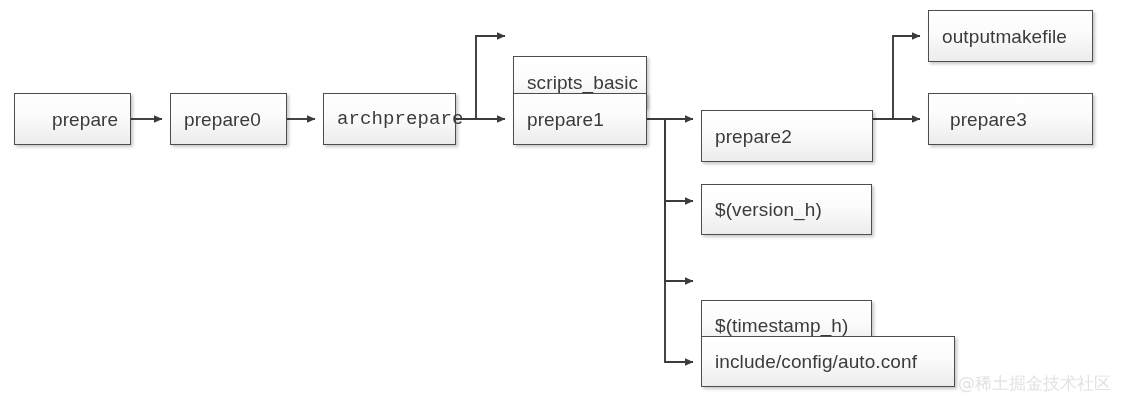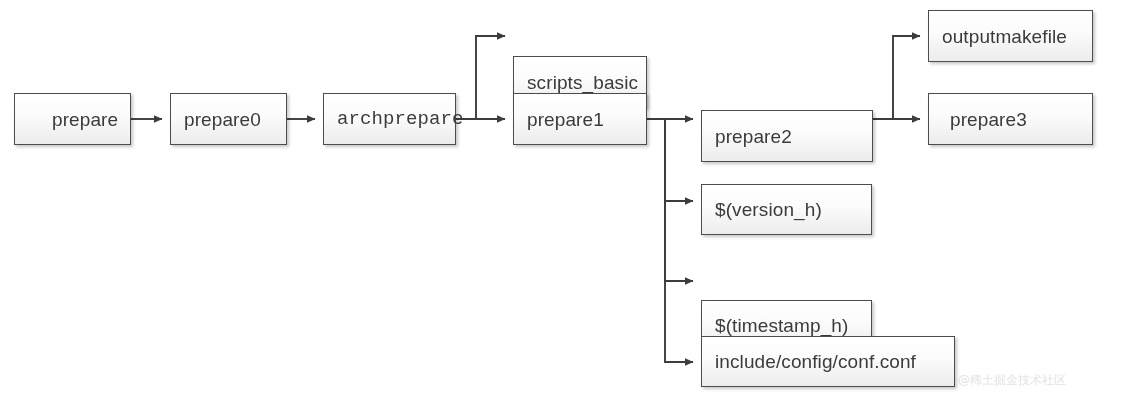--- a/index.html
+++ b/index.html
@@ -38,21 +38,21 @@
     letter-spacing: 0.1px;
     white-space: nowrap;
   }
   .node .node-label {
     padding-left: 13px;
     line-height: 1;
   }
   .watermark {
     position: absolute;
     color: #e2e2e2;
-    font-size: 12px;
+    font-size: 17px;
     font-family: "DejaVu Sans", sans-serif;
     white-space: nowrap;
     user-select: none;
   }
 </style>
 </head>
 <body>
 
 <div id="diagram-root">
 
@@ -111,18 +111,18 @@
 
   <div class="node" style="left:701px; top:184px; width:171px; height:51px;">
     <span class="node-label">$(version_h)</span>
   </div>
 
   <div class="node" style="left:701px; top:256px; width:171px; height:51px;margin-top:44px;">
     <span class="node-label">$(timestamp_h)</span>
   </div>
 
   <div class="node" style="left:701px; top:336px; width:254px; height:51px;">
-    <span class="node-label">include/config/conf.conf</span>
+    <span class="node-label">include/config/auto.conf</span>
   </div>
 
   <div class="watermark" style="left:958px; top:372px;">@稀土掘金技术社区</div>
 
 </div>
 
 </body></html>

